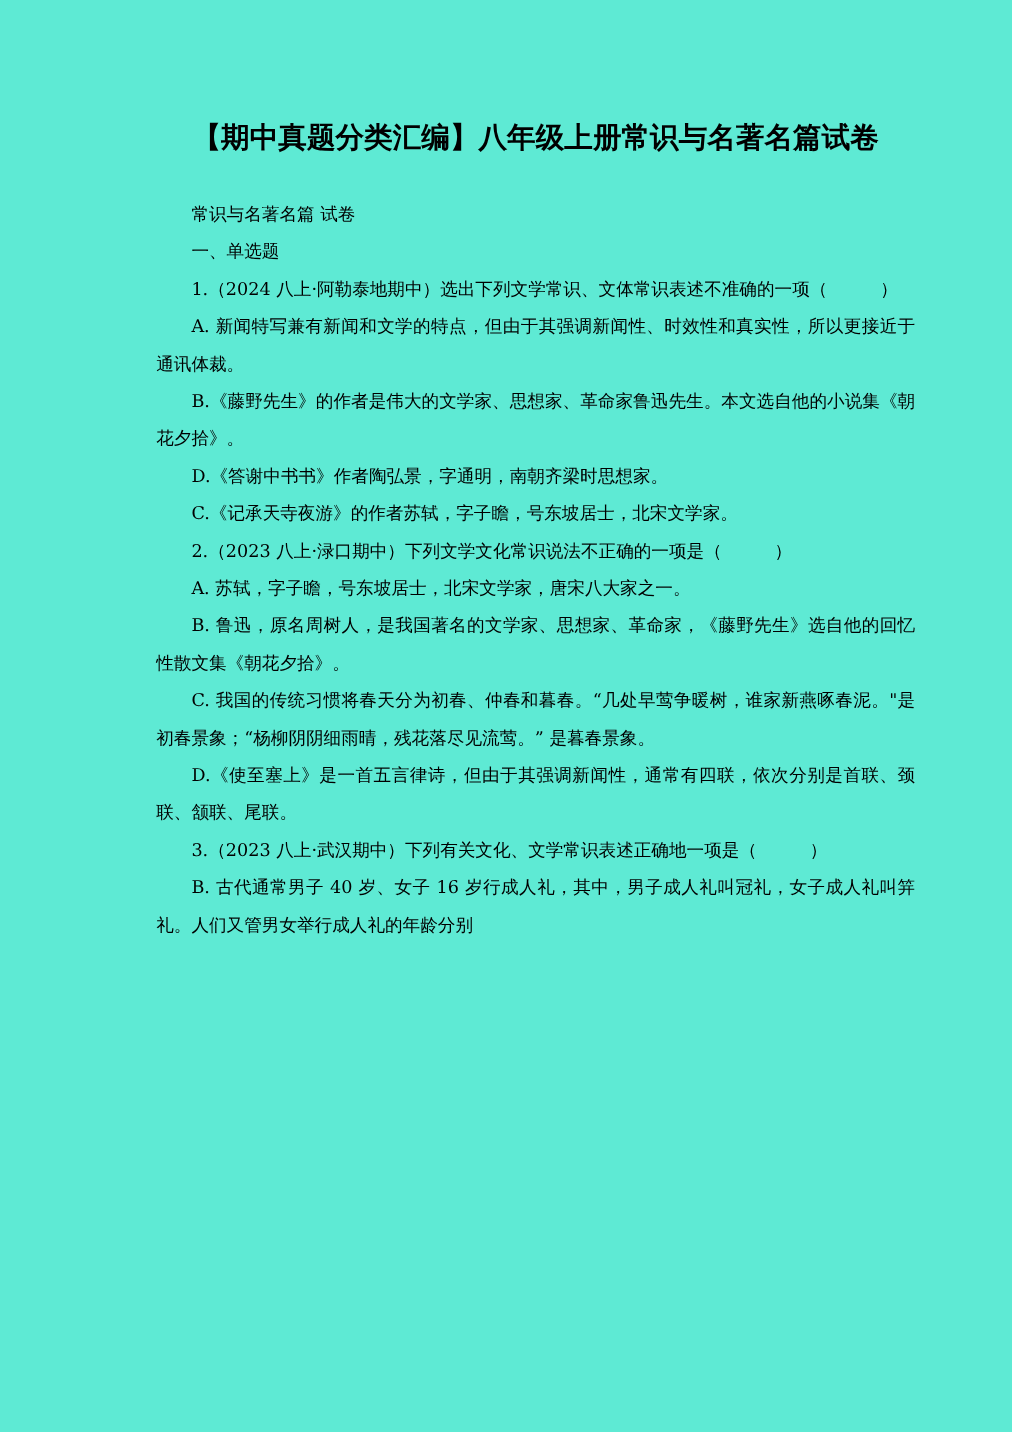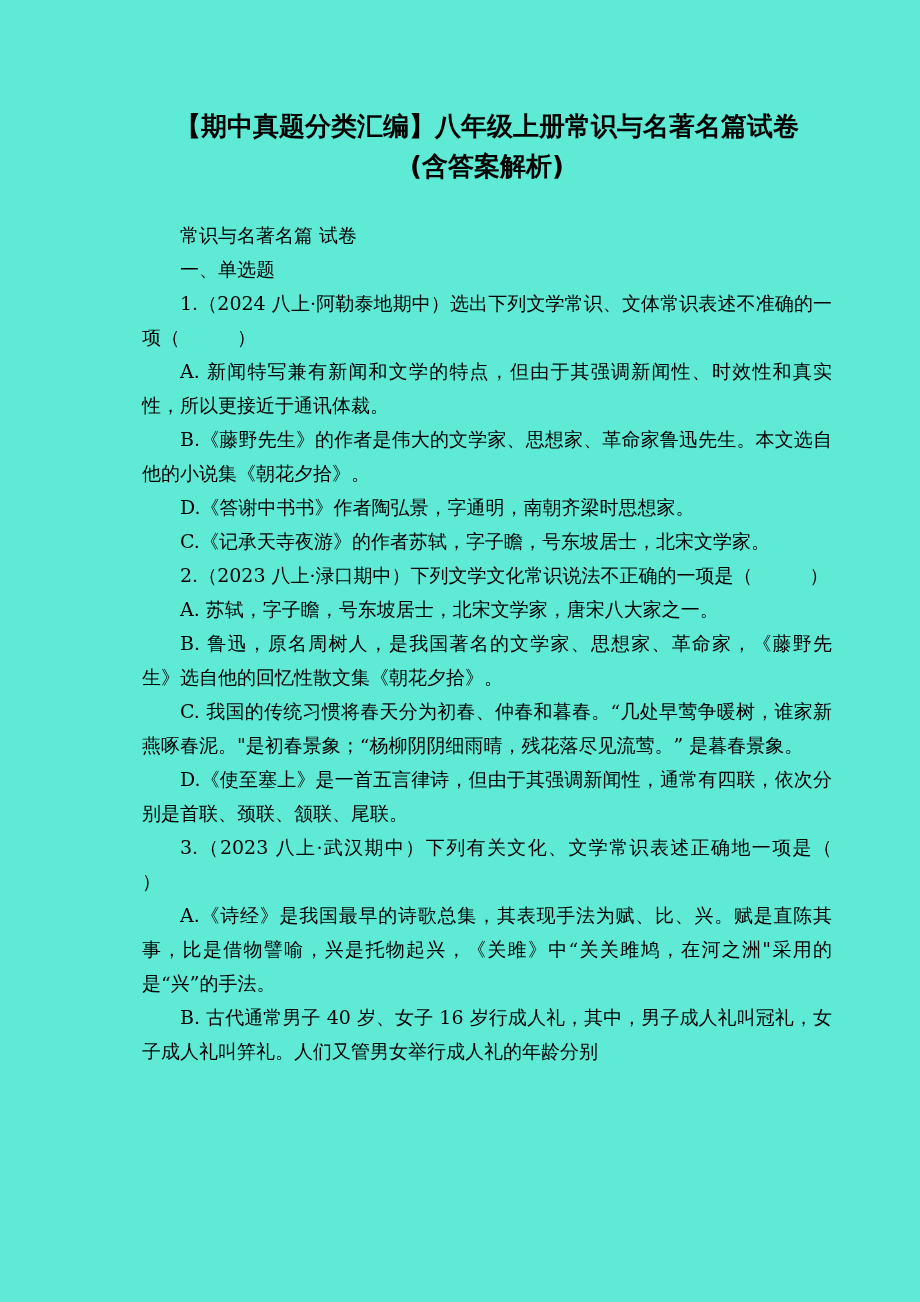--- a/index.html
+++ b/index.html
@@ -26,51 +26,49 @@
     font-family: "DejaVu Sans", "Liberation Sans", sans-serif;
     font-weight: bold;
     font-size: 26px;
     line-height: 40px;
     color: #000000;
   }
   .doc-title span { display: block; }
   .doc-body {
     margin-top: 32px;
     font-family: "DejaVu Serif", "Liberation Serif", serif;
-    font-size: 19px;
+    font-size: 16px;
     line-height: 34px;
     text-align: justify;
   }
   .doc-body p {
     margin: 0;
     padding: 0;
     text-indent: 2em;
     word-break: break-all;
   }
 </style>
 </head>
 <body>
 
 <div class="page">
   <div class="content">
     <h1 class="doc-title">
       <span>【期中真题分类汇编】八年级上册常识与名著名篇试卷</span>
-      <span>(含答案解析)</span>
     </h1>
     <div class="doc-body" id="doc-body">
         <p>常识与名著名篇 试卷</p>
         <p>一、单选题</p>
         <p>1.（2024 八上·阿勒泰地期中）选出下列文学常识、文体常识表述不准确的一项（　　　）</p>
         <p>A. 新闻特写兼有新闻和文学的特点，但由于其强调新闻性、时效性和真实性，所以更接近于通讯体裁。</p>
         <p>B.《藤野先生》的作者是伟大的文学家、思想家、革命家鲁迅先生。本文选自他的小说集《朝花夕拾》。</p>
         <p>D.《答谢中书书》作者陶弘景，字通明，南朝齐梁时思想家。</p>
         <p>C.《记承天寺夜游》的作者苏轼，字子瞻，号东坡居士，北宋文学家。</p>
         <p>2.（2023 八上·渌口期中）下列文学文化常识说法不正确的一项是（　　　）</p>
         <p>A. 苏轼，字子瞻，号东坡居士，北宋文学家，唐宋八大家之一。</p>
         <p>B. 鲁迅，原名周树人，是我国著名的文学家、思想家、革命家，《藤野先生》选自他的回忆性散文集《朝花夕拾》。</p>
         <p>C. 我国的传统习惯将春天分为初春、仲春和暮春。“几处早莺争暖树，谁家新燕啄春泥。"是初春景象；“杨柳阴阴细雨晴，残花落尽见流莺。” 是暮春景象。</p>
         <p>D.《使至塞上》是一首五言律诗，但由于其强调新闻性，通常有四联，依次分别是首联、颈联、颔联、尾联。</p>
         <p>3.（2023 八上·武汉期中）下列有关文化、文学常识表述正确地一项是（　　　）</p>
-        <p>A.《诗经》是我国最早的诗歌总集，其表现手法为赋、比、兴。赋是直陈其事，比是借物譬喻，兴是托物起兴，《关雎》中“关关雎鸠，在河之洲"采用的是“兴”的手法。</p>
         <p>B. 古代通常男子 40 岁、女子 16 岁行成人礼，其中，男子成人礼叫冠礼，女子成人礼叫笄礼。人们又管男女举行成人礼的年龄分别</p>
       </div>
   </div>
 </div>
 
 </body></html>

